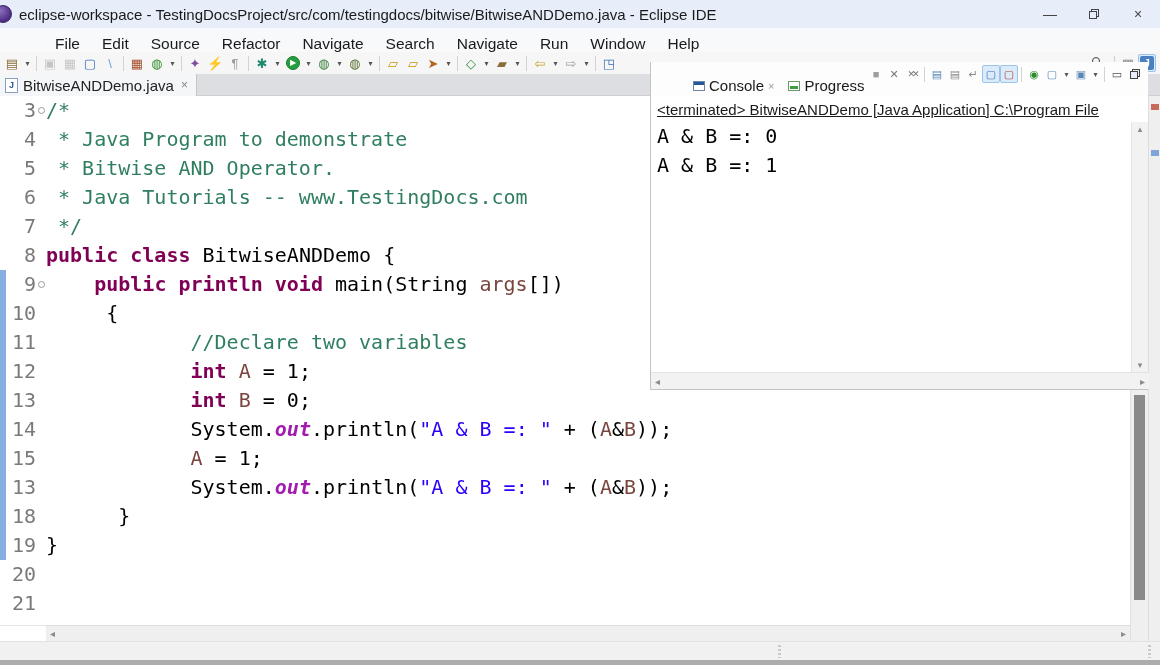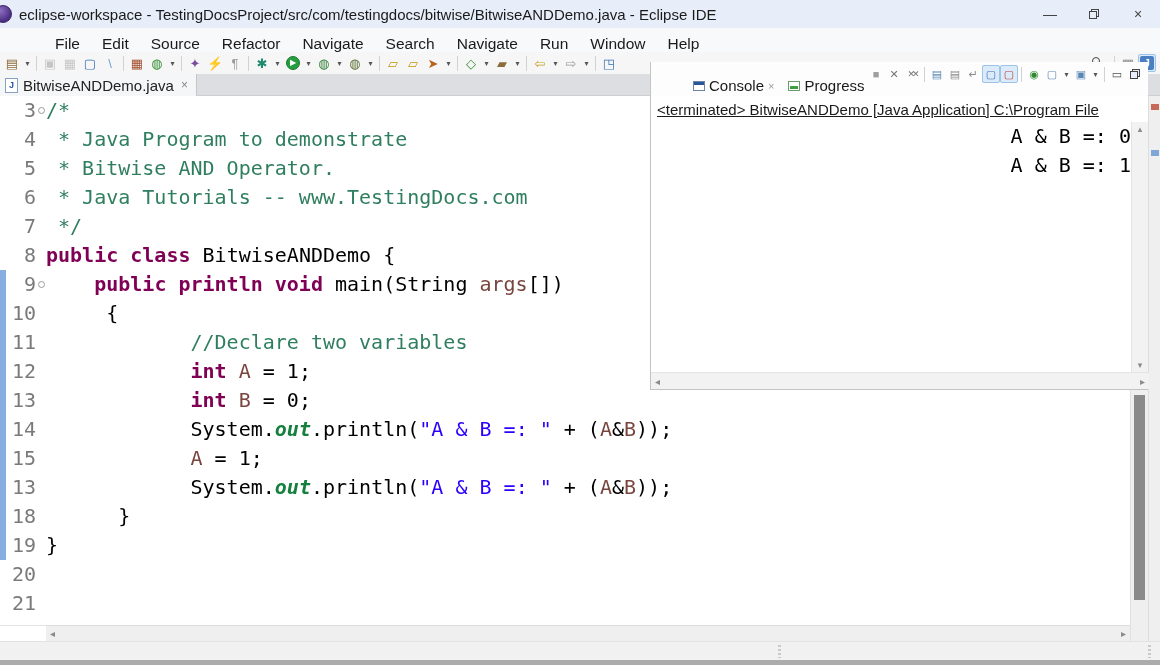--- a/index.html
+++ b/index.html
@@ -59,21 +59,21 @@
   .code-row{display:flex;height:29px;align-items:center;}
   .ln{width:36px;text-align:right;color:#7a7a7a;font:20px/29px "DejaVu Sans Mono",monospace;flex:0 0 auto;}
   .foldcol{width:10px;flex:0 0 auto;display:flex;align-items:center;justify-content:center;height:29px;}
   .folddot{width:7px;height:7px;border:1px solid #9a9a9a;border-radius:50%;background:#fff;}
   .code-text{flex:1;font:20px/29px "DejaVu Sans Mono",monospace;white-space:pre;overflow:hidden;}
   .hl .code-text{background:#e4f0fb;}
   .cseg{white-space:pre;}
   .c-k{color:#7f0055;font-weight:bold;}
   .c-cm{color:#2f7e5f;}
   .c-s{color:#2a00ff;}
-  .c-sf{color:#15803d;font-weight:bold;font-style:italic;}
+  .c-sf{color:#a21caf;font-weight:bold;font-style:italic;}
   .c-v{color:#7a453e;}
   .c-d{color:#000;}
   .range-bar{position:absolute;left:0;top:270px;width:6px;height:290px;background:#86aee0;z-index:3;}
 
   
   .e-hscroll{position:absolute;left:0;top:625px;width:1130px;height:16px;}
   .e-hscroll .corner{position:absolute;left:0;top:0;width:46px;height:16px;background:#fff;border-top:1px solid #e4e4e4;}
   .e-hscroll .track{position:absolute;left:46px;top:0;width:1084px;height:16px;background:#efefef;
     border-top:1px solid #dcdcdc;display:flex;justify-content:space-between;align-items:center;padding:0 4px;
     color:#8a8a8a;font-size:10px;}
@@ -94,21 +94,21 @@
   .cicon{width:12px;height:10px;background:#fff;border:1px solid #6c86a8;position:relative;}
   .cicon i{position:absolute;left:0;top:0;right:0;height:3px;background:#27569b;}
   .picon{width:12px;height:10px;background:#fff;border:1px solid #6c9a6c;position:relative;}
   .picon i{position:absolute;left:1px;bottom:1px;width:8px;height:3px;background:#3f9e3f;}
   .con-tools{position:absolute;right:4px;top:2px;display:flex;align-items:center;}
   .cic{display:inline-flex;align-items:center;justify-content:center;width:18px;height:18px;font-size:11px;}
   .cic.tog{background:#dcebfa;border:1px solid #9ec3e8;border-radius:2px;}
   .con-status{height:26px;display:flex;align-items:center;padding-left:6px;font-size:15px;
     white-space:nowrap;overflow:hidden;background:#fff;text-decoration:underline;}
   .con-body{position:absolute;left:0;top:60px;width:480px;height:250px;overflow:hidden;background:#fff;}
-  .console-line{font:20px/29px "DejaVu Sans Mono",monospace;white-space:pre;padding-left:6px;color:#000;text-align:right;}
+  .console-line{font:20px/29px "DejaVu Sans Mono",monospace;white-space:pre;padding-left:6px;color:#000;}
   .con-vscroll{position:absolute;right:0;top:60px;width:17px;height:250px;background:#f2f2f2;
     display:flex;flex-direction:column;justify-content:space-between;align-items:center;color:#8a8a8a;font-size:9px;
     border-left:1px solid #e4e4e4;padding:2px 0;}
   .con-hscroll{position:absolute;left:0;top:310px;width:498px;height:17px;background:#f2f2f2;
     display:flex;justify-content:space-between;align-items:center;color:#8a8a8a;font-size:10px;
     border-top:1px solid #e4e4e4;padding:0 4px;}
 
   
   .statusbar{position:absolute;left:0;top:641px;width:1160px;height:19px;background:#f1f1f1;border-top:1px solid #e2e2e2;}
   .grip{position:absolute;top:3px;width:3px;height:13px;

